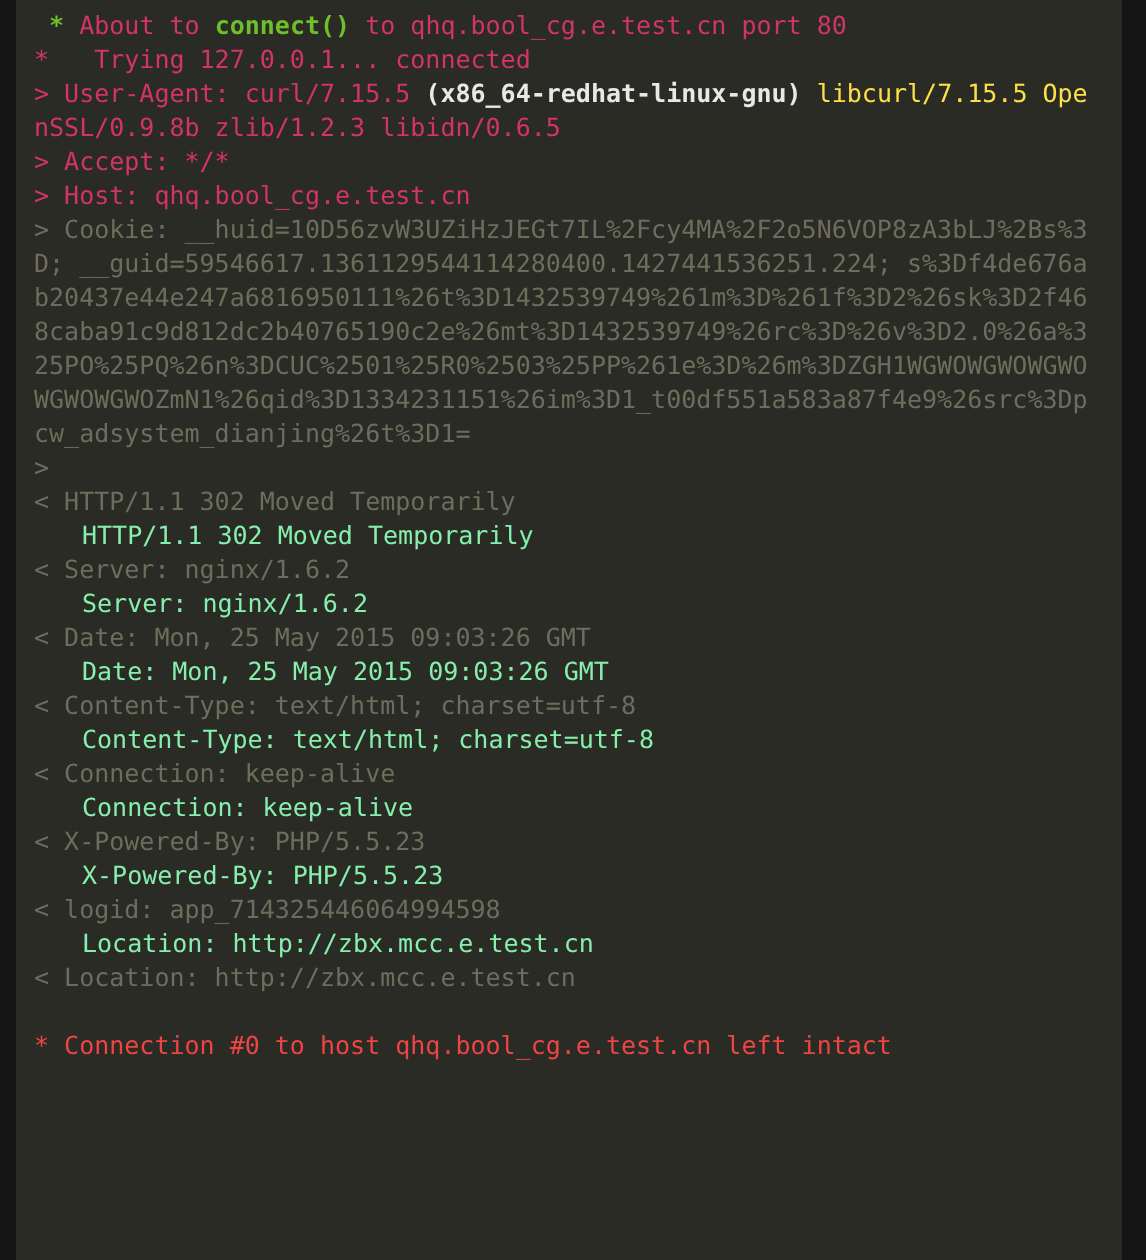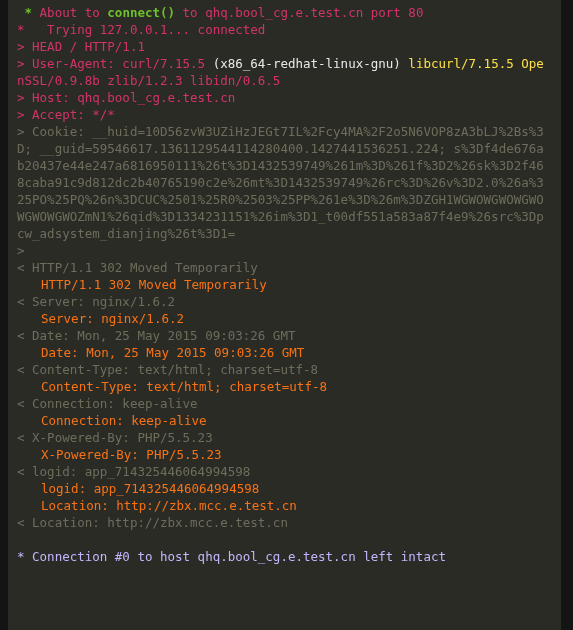--- a/index.html
+++ b/index.html
@@ -36,39 +36,38 @@
     padding-left: 9px;
     letter-spacing: 0px;
     font-family: "DejaVu Sans Mono", "Liberation Mono", monospace;
   }
 
   
   .c-req      { color: #d2336b; }            
   .c-req-lite { color: #fde047; }            
   .c-green-b  { color: #6fbf2a; font-weight: bold; }
   .c-purple   { color: #9b7fd4; font-weight: bold; }
-  .c-white-b  { color: #e8e8e8; font-weight: normal; }
+  .c-white-b  { color: #e8e8e8; font-weight: bold; }
   .c-dim      { color: #6e6d5c; }            
-  .c-resp     { color: #f97316; padding-left: 24px; }            
-  .c-note     { color: #c4b5fd; }            
+  .c-resp     { color: #86efac; padding-left: 24px; }            
+  .c-note     { color: #ef4444; }            
 
   .blank { height: 17px; }
 </style>
 </head>
 <body>
 
 <div id="terminal">
   <div id="terminal-output">
       <div class="line"><span class="c-req"> </span><span class="c-green-b">*</span><span class="c-req"> About to </span><span class="c-green-b">connect()</span><span class="c-req"> to qhq.bool_cg.e.test.cn port 80</span></div>
       <div class="line"><span class="c-req">*   Trying 127.0.0.1... connected</span></div>
-      <div class="line"><span class="c-req">&gt; HEAD / HTTP/1.1</span></div>
       <div class="line"><span class="c-req">&gt; User-Agent: curl/7.15.5 </span><span class="c-white-b">(x86_64-redhat-linux-gnu)</span><span class="c-req"> </span><span class="c-req-lite">libcurl/7.15.5 Ope</span></div>
       <div class="line"><span class="c-req">nSSL/0.9.8b zlib/1.2.3 libidn/0.6.5</span></div>
+      <div class="line"><span class="c-req">&gt; Accept: */*</span></div>
       <div class="line"><span class="c-req">&gt; Host: qhq.bool_cg.e.test.cn</span></div>
-      <div class="line"><span class="c-req">&gt; Accept: */*</span></div>
       <div class="line"><span class="c-dim">&gt; Cookie: __huid=10D56zvW3UZiHzJEGt7IL%2Fcy4MA%2F2o5N6VOP8zA3bLJ%2Bs%3</span></div>
       <div class="line"><span class="c-dim">D; __guid=59546617.1361129544114280400.1427441536251.224; s%3Df4de676a</span></div>
       <div class="line"><span class="c-dim">b20437e44e247a6816950111%26t%3D1432539749%261m%3D%261f%3D2%26sk%3D2f46</span></div>
       <div class="line"><span class="c-dim">8caba91c9d812dc2b40765190c2e%26mt%3D1432539749%26rc%3D%26v%3D2.0%26a%3</span></div>
       <div class="line"><span class="c-dim">25PO%25PQ%26n%3DCUC%2501%25R0%2503%25PP%261e%3D%26m%3DZGH1WGWOWGWOWGWO</span></div>
       <div class="line"><span class="c-dim">WGWOWGWOZmN1%26qid%3D1334231151%26im%3D1_t00df551a583a87f4e9%26src%3Dp</span></div>
       <div class="line"><span class="c-dim">cw_adsystem_dianjing%26t%3D1=</span></div>
       <div class="line"><span class="c-dim">&gt;</span></div>
       <div class="line"><span class="c-dim">&lt; HTTP/1.1 302 Moved Temporarily</span></div>
       <div class="line"><span class="c-resp">HTTP/1.1 302 Moved Temporarily</span></div>
@@ -76,19 +75,18 @@
       <div class="line"><span class="c-resp">Server: nginx/1.6.2</span></div>
       <div class="line"><span class="c-dim">&lt; Date: Mon, 25 May 2015 09:03:26 GMT</span></div>
       <div class="line"><span class="c-resp">Date: Mon, 25 May 2015 09:03:26 GMT</span></div>
       <div class="line"><span class="c-dim">&lt; Content-Type: text/html; charset=utf-8</span></div>
       <div class="line"><span class="c-resp">Content-Type: text/html; charset=utf-8</span></div>
       <div class="line"><span class="c-dim">&lt; Connection: keep-alive</span></div>
       <div class="line"><span class="c-resp">Connection: keep-alive</span></div>
       <div class="line"><span class="c-dim">&lt; X-Powered-By: PHP/5.5.23</span></div>
       <div class="line"><span class="c-resp">X-Powered-By: PHP/5.5.23</span></div>
       <div class="line"><span class="c-dim">&lt; logid: app_714325446064994598</span></div>
-      <div class="line"><span class="c-resp">logid: app_714325446064994598</span></div>
       <div class="line"><span class="c-resp">Location: http://zbx.mcc.e.test.cn</span></div>
       <div class="line"><span class="c-dim">&lt; Location: http://zbx.mcc.e.test.cn</span></div>
       <div class="line blank"></div>
       <div class="line"><span class="c-note">* Connection #0 to host qhq.bool_cg.e.test.cn left intact</span></div>
     </div>
 </div>
 
 </body></html>

